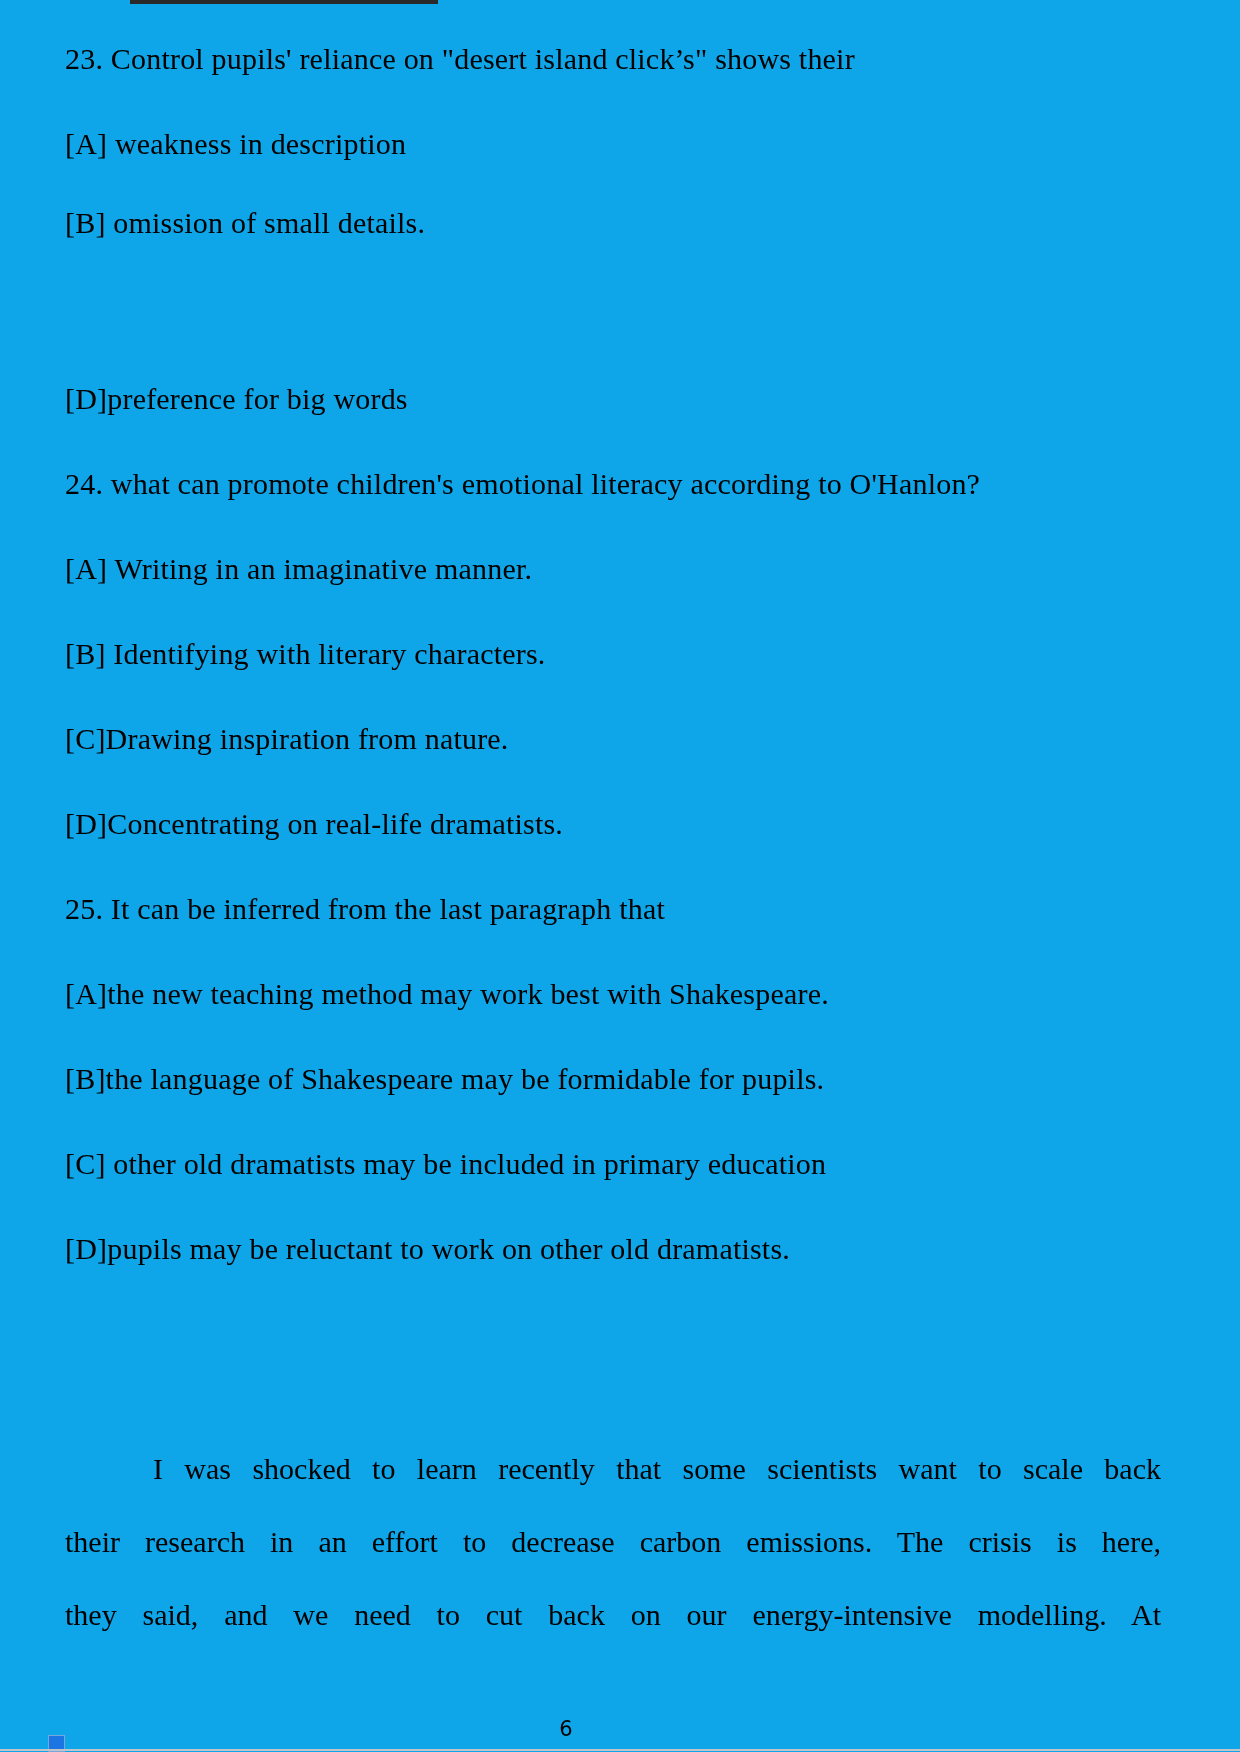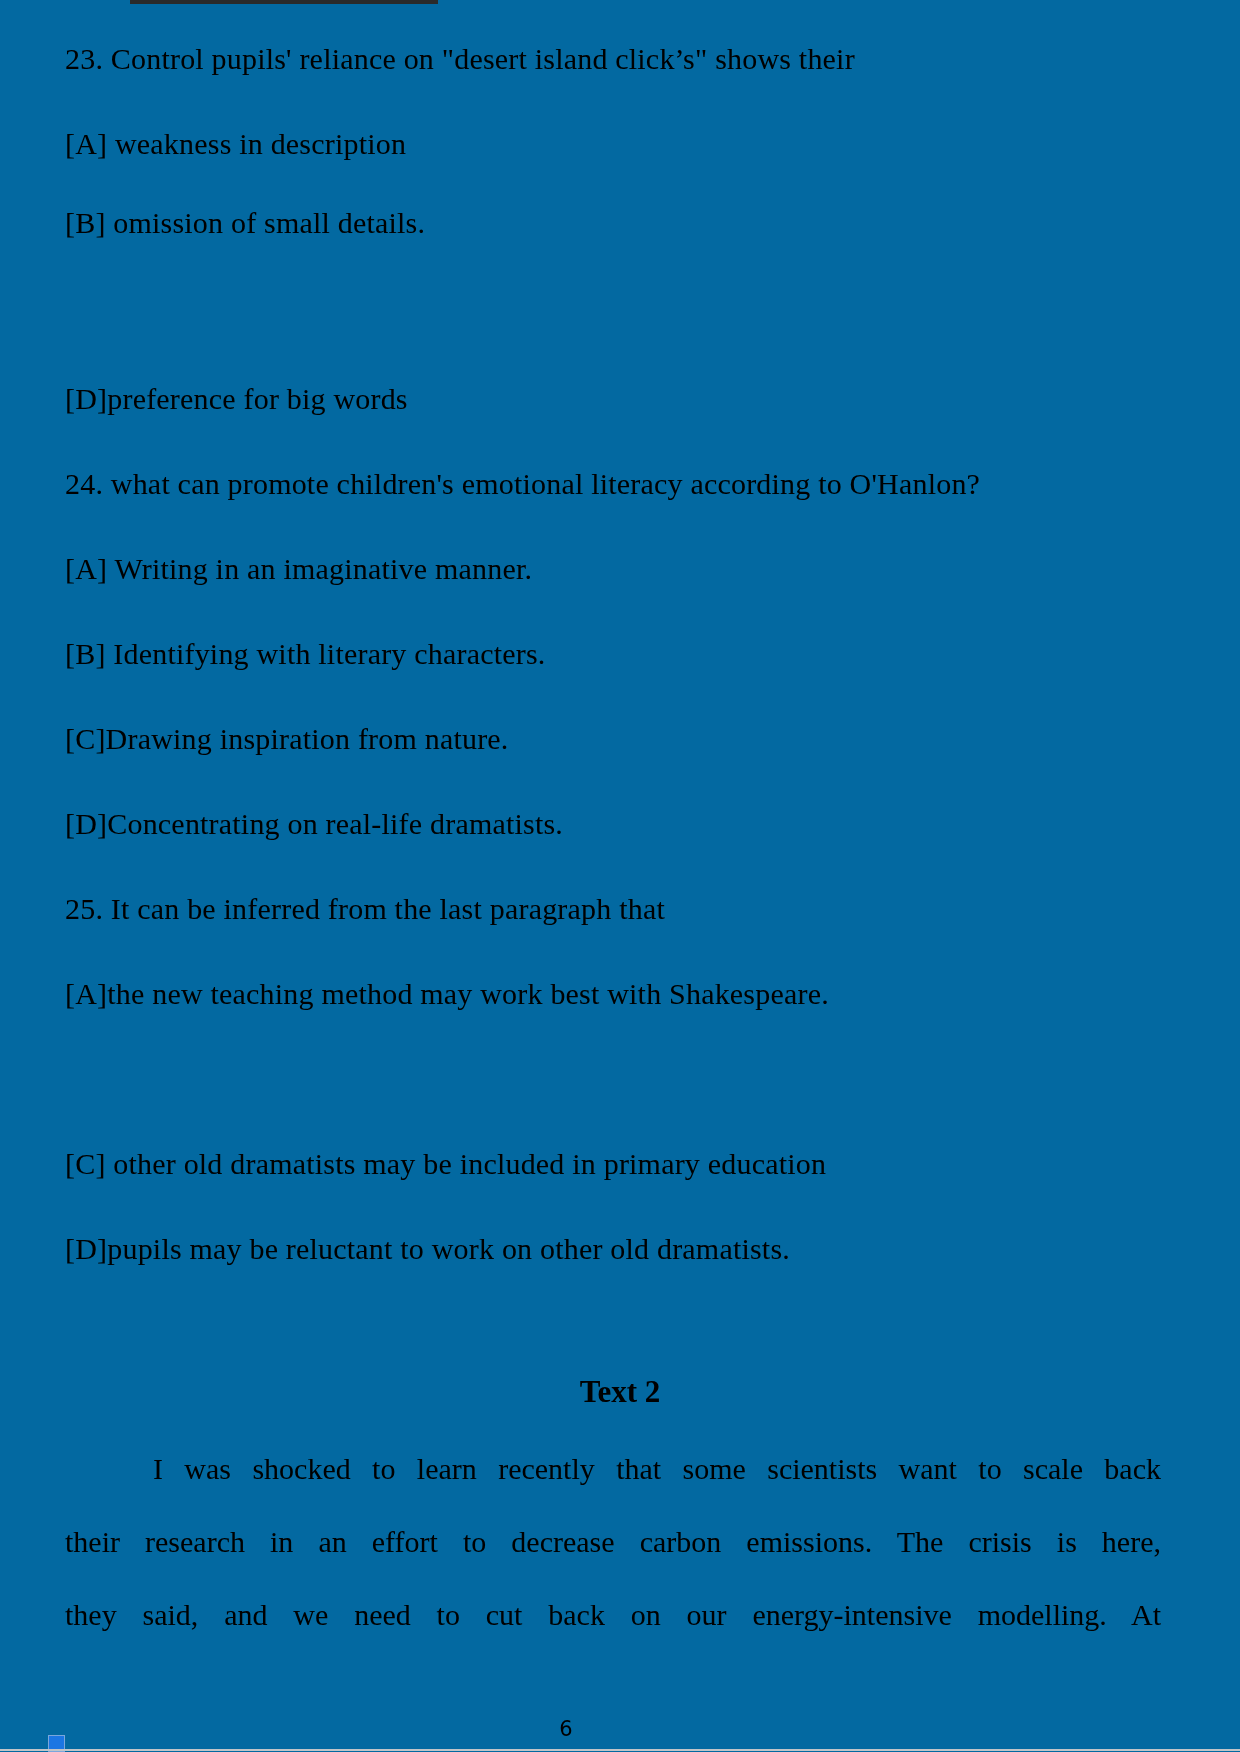--- a/index.html
+++ b/index.html
@@ -1,20 +1,20 @@
 <!DOCTYPE html>
 <html><head>
 <meta charset="utf-8">
 <style>
   html, body { margin: 0; padding: 0; background: #ffffff; }
   .page {
     position: relative;
     width: 1240px;
     height: 1752px;
-    background: #0369a1;
+    background: #0ea5e9;
     font-family: "Liberation Serif", "DejaVu Serif", serif;
     color: #000000;
     overflow: hidden;
   }
   .cutoff-bar {
     position: absolute;
     left: 130px; top: 0;
     width: 308px; height: 4px;
     background: #2a2a2a;
   }
@@ -80,24 +80,24 @@
   <div class="doc-line" style="top:380px">[D]preference for big words</div>
 
   <div class="doc-line" style="top:465px">24. what can promote children's emotional literacy according to O'Hanlon?</div>
   <div class="doc-line" style="top:550px">[A] Writing in an imaginative manner.</div>
   <div class="doc-line" style="top:635px">[B] Identifying with literary characters.</div>
   <div class="doc-line" style="top:720px">[C]Drawing inspiration from nature.</div>
   <div class="doc-line" style="top:805px">[D]Concentrating on real-life dramatists.</div>
 
   <div class="doc-line" style="top:890px">25. It can be inferred from the last paragraph that</div>
   <div class="doc-line" style="top:975px">[A]the new teaching method may work best with Shakespeare.</div>
+  <div class="doc-line" style="top:1060px">[B]the language of Shakespeare may be formidable for pupils.</div>
   <div class="doc-line" style="top:1145px">[C] other old dramatists may be included in primary education</div>
   <div class="doc-line" style="top:1230px">[D]pupils may be reluctant to work on other old dramatists.</div>
 
-  <div class="section-title" style="top:1373px">Text 2</div>
 
   <div class="para-line indented" style="top:1450px">I was shocked to learn recently that some scientists want to scale back</div>
   <div class="para-line" style="top:1596px">they said, and we need to cut back on our energy-intensive modelling. At</div>
   <div class="para-line" style="top:1523px">their research in an effort to decrease carbon emissions. The crisis is here,</div>
 
   <div class="page-number">6</div>
   <div class="footer-square" style="background: rgb(27, 118, 227);"></div>
   <div class="footer-divider" style="background: rgb(193, 197, 201);"></div>
 
 </div>

